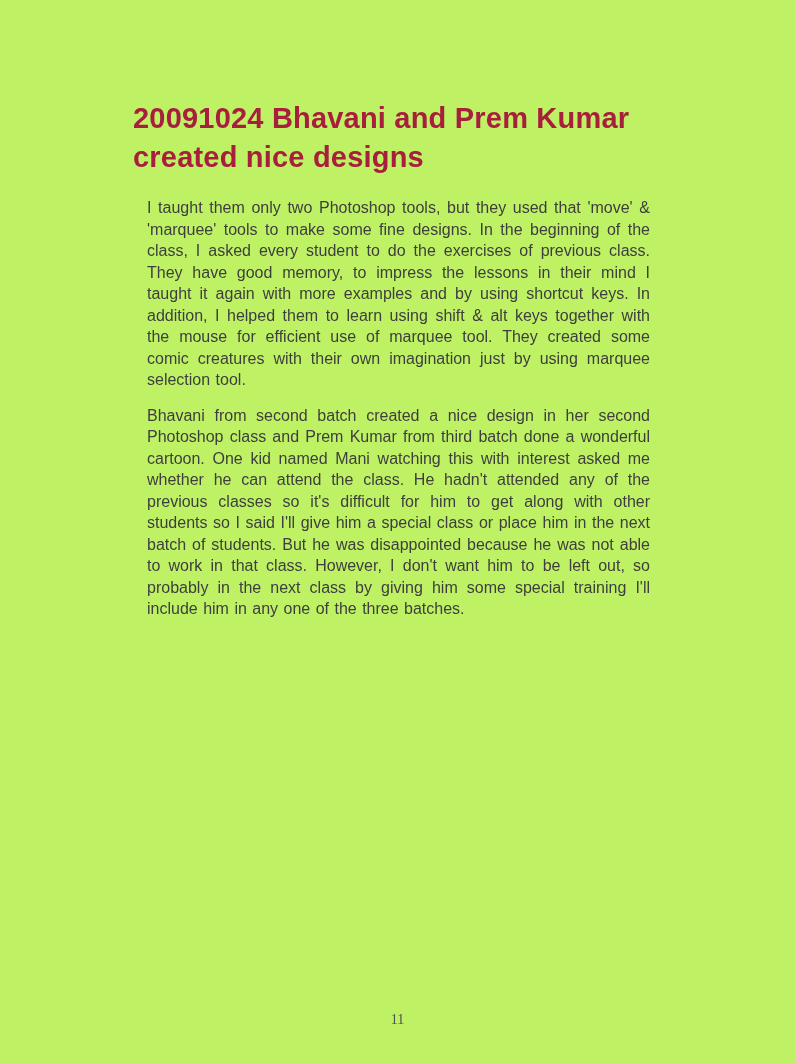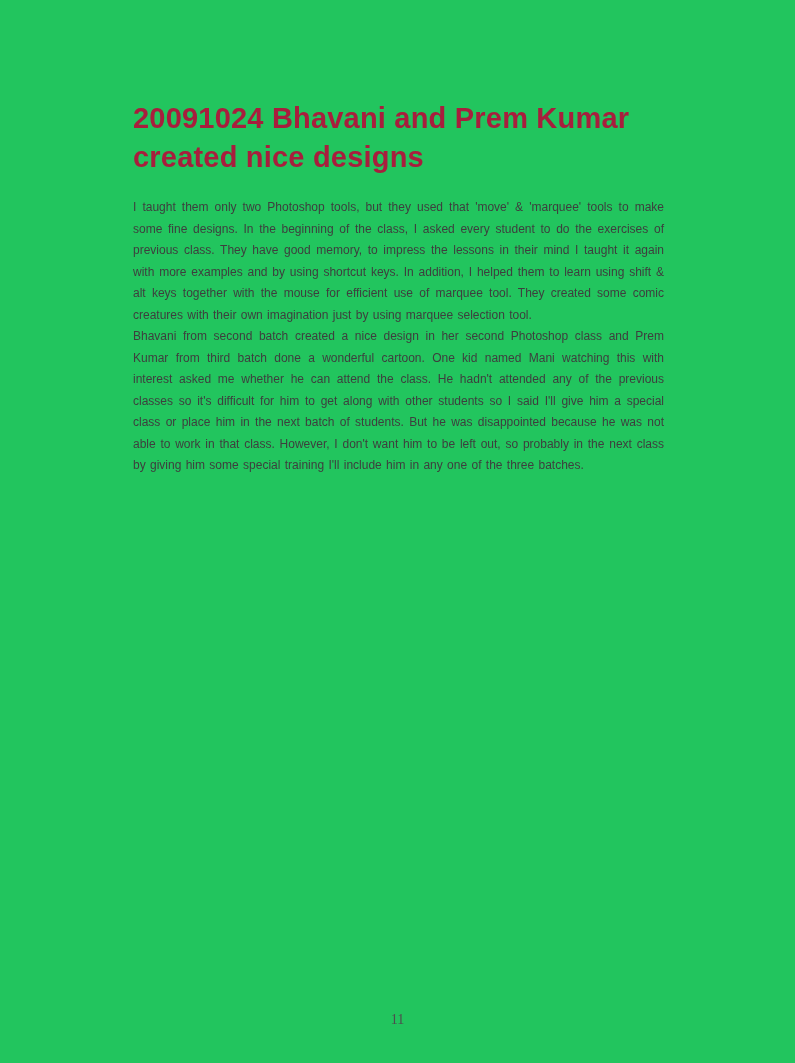--- a/index.html
+++ b/index.html
@@ -10,41 +10,41 @@
     width: 795px;
     height: 1063px;
     background: #ffffff;
     position: relative;
     font-family: "Liberation Sans", sans-serif;
     overflow: hidden;
   }
   .page {
     position: absolute;
     inset: 0;
-    background: #22c55e;
+    background: #bef264;
   }
   .content {
     position: absolute;
     left: 133px;
     top: 99px;
     width: 531px;
   }
   h1.title {
     margin: 0 0 20px 0;
     font-family: "Liberation Sans", sans-serif;
     font-weight: bold;
     font-size: 29px;
     line-height: 39px;
     letter-spacing: 0.2px;
     color: #a81e3d;
   }
   p.body-par {
-    margin: 0;
+    margin: 14px;
     font-family: "Liberation Sans", sans-serif;
-    font-size: 12px;
+    font-size: 16px;
     line-height: 21.5px;
     text-align: justify;
     color: #3e3e3e;
     word-spacing: 1px;
   }
   .page-number {
     position: absolute;
     top: 1012px;
     left: 0;
     width: 100%;

